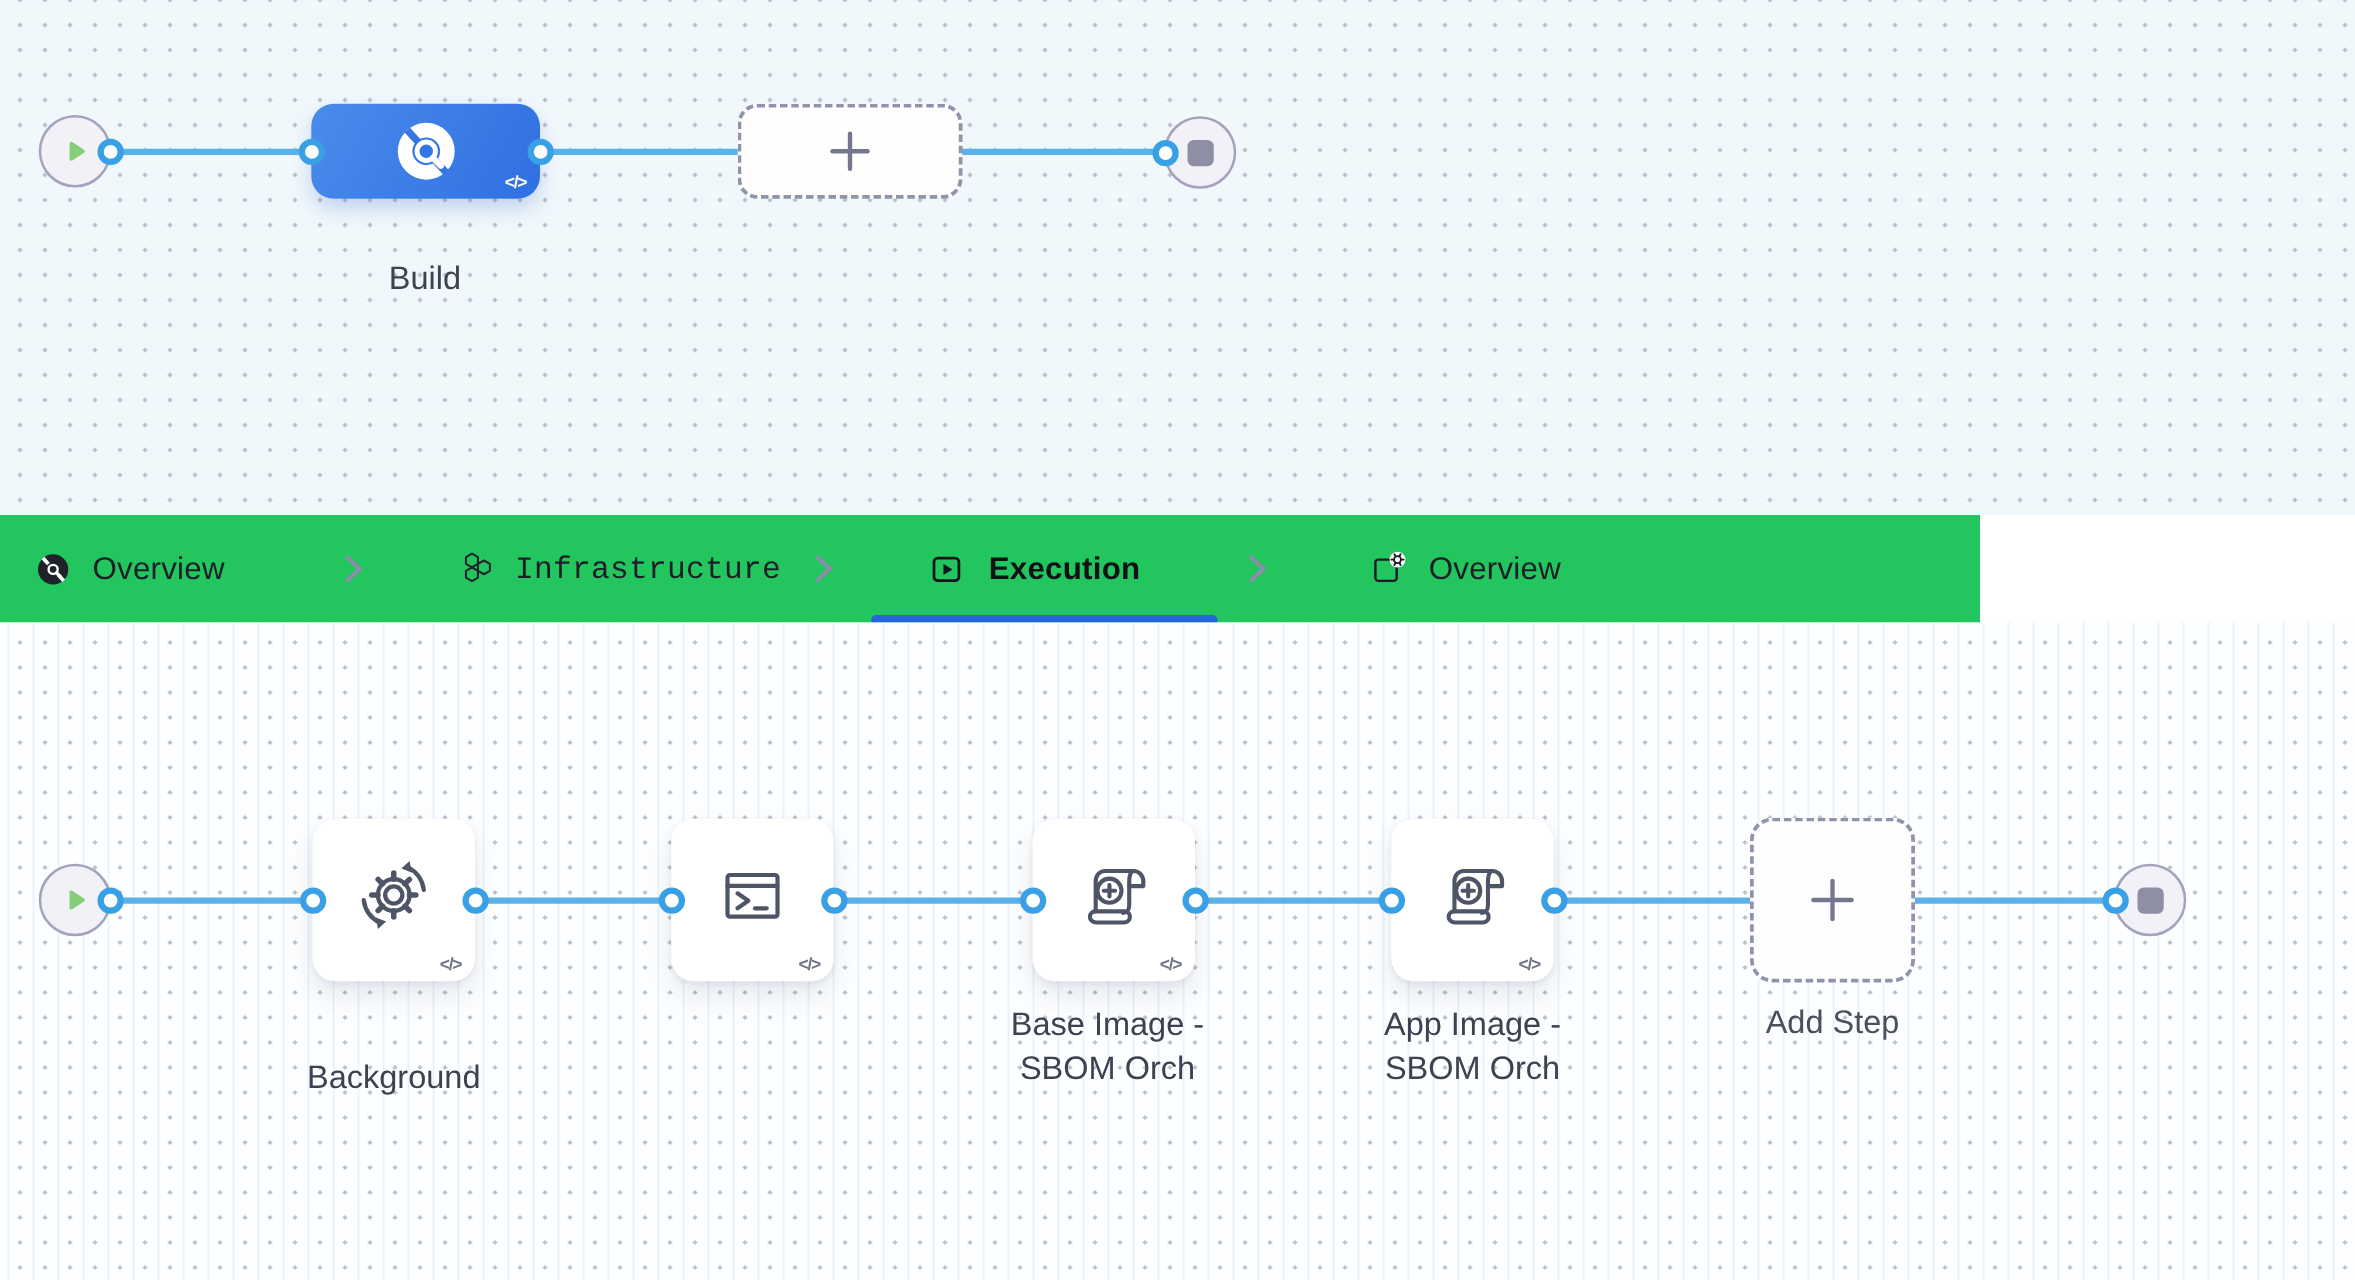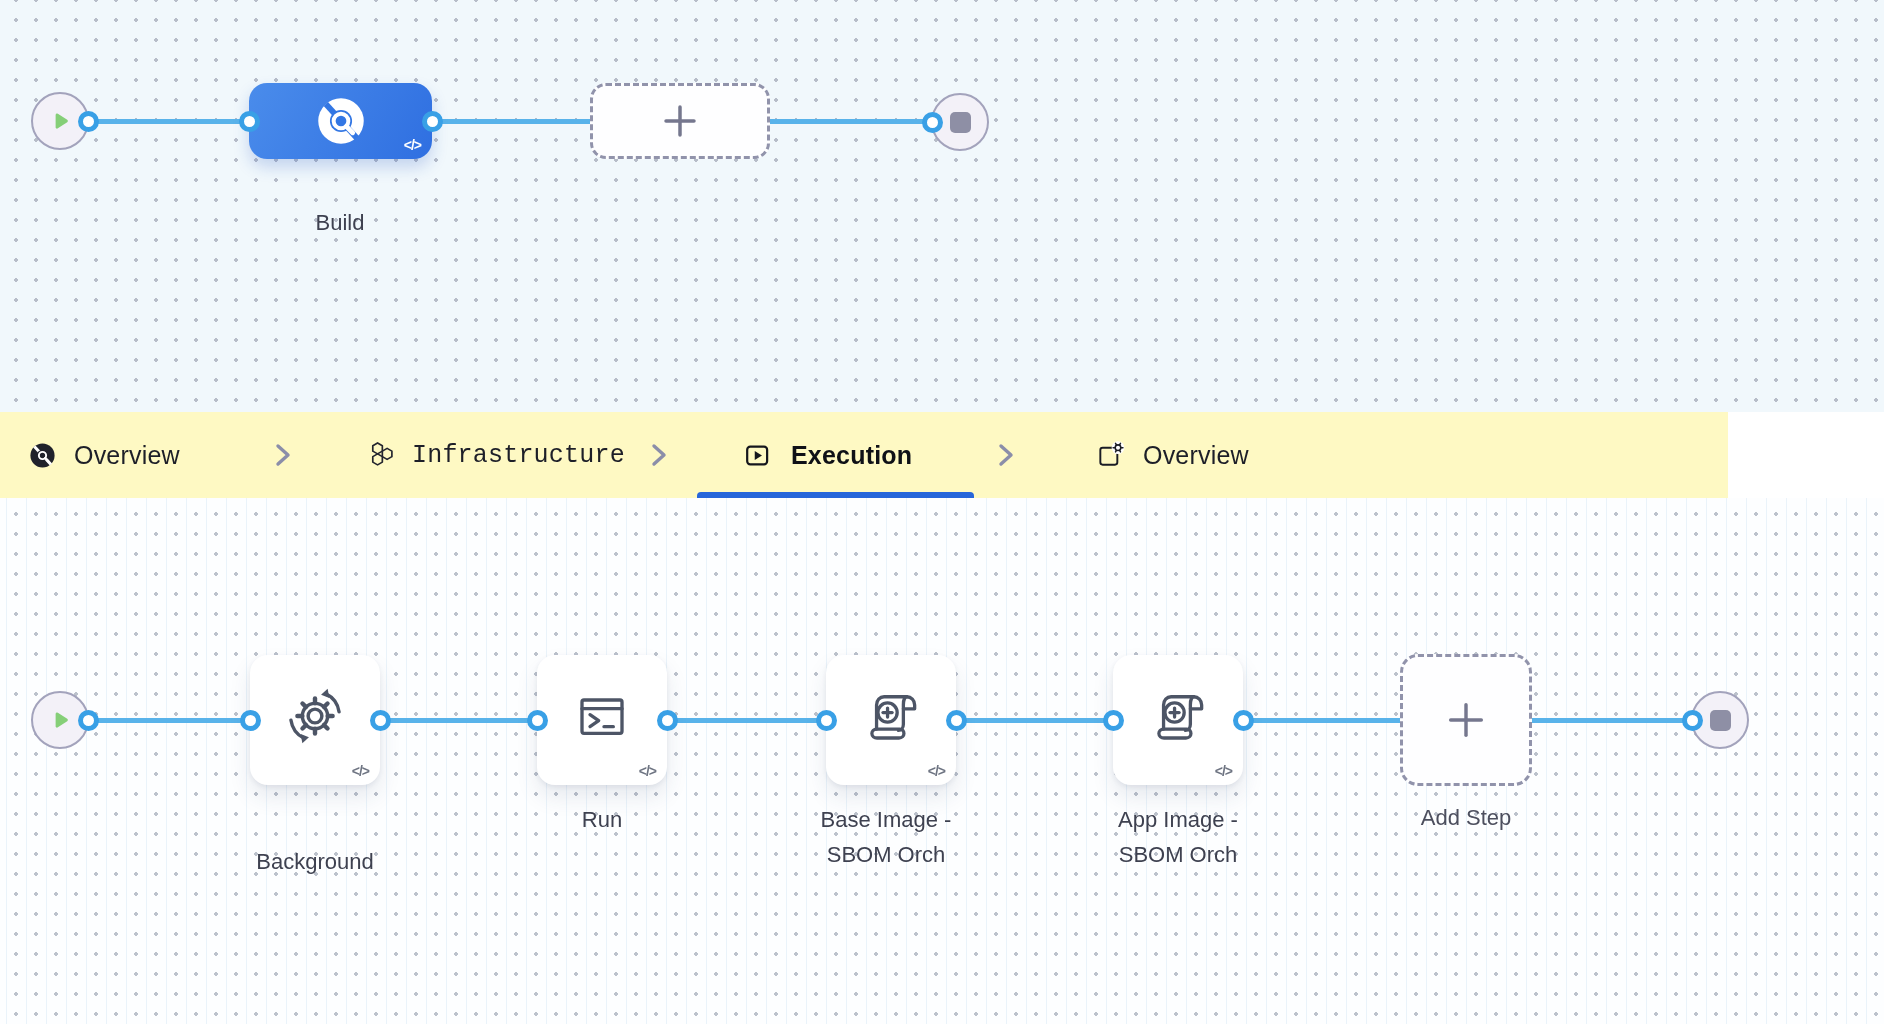--- a/index.html
+++ b/index.html
@@ -17,22 +17,22 @@
   }
   #canvas-bottom{
     top:498px;height:526px;background-color:#fdfeff;
     background-image:
       radial-gradient(circle,#bcc2cc 1.6px,transparent 1.8px),
       linear-gradient(90deg,#eaf3fa 1.5px,transparent 1.5px);
     background-size:20px 20px;background-position:6px 6px;
   }
   
   #tabbar{
-    position:absolute;left:0;top:412px;width:1728px;height:86px;
-    background:#fef9c3;border-bottom:1px solid #eef0f6;
+    position:absolute;left:0;top:412px;width:1584px;height:86px;
+    background:#22c55e;border-bottom:1px solid #eef0f6;
   }
   .tab{position:absolute;top:0;height:100%;display:flex;align-items:center;gap:17px;cursor:pointer;}
   .tab-label{font-size:25px;color:#1d1f28;letter-spacing:.2px;}
   .tab-label.active{font-weight:700;color:#0f1117;}
   .tab-sep{position:absolute;top:0;height:100%;display:flex;align-items:center;}
   #tab-underline{
     position:absolute;left:697px;bottom:0;width:277px;height:6px;
     border-radius:4px 4px 0 0;background:#2766da;
   }
   
@@ -62,21 +62,21 @@
     position:absolute;top:655px;width:130px;height:130px;border-radius:18px;background:#fff;
     box-shadow:0 12px 22px rgba(35,55,95,.10),0 2px 5px rgba(35,55,95,.08);
     display:flex;align-items:center;justify-content:center;z-index:2;cursor:pointer;
   }
   .code-badge{
     position:absolute;right:11px;bottom:6px;font-size:14px;font-weight:700;
     color:#6e7482;letter-spacing:-1px;z-index:3;
   }
   .code-badge.on-blue{color:#fff;}
   .node-label{
-    position:absolute;width:300px;text-align:center;font-size:22px;line-height:35px;
+    position:absolute;width:300px;text-align:center;font-size:26px;line-height:35px;
     color:#3e4150;white-space:pre-line;z-index:2;
   }
   .node-label.muted{color:#4d4f5e;}
 </style>
 </head>
 <body>
 
 <div id="page">
 
   <div id="canvas-top" class="canvas">
@@ -285,20 +285,19 @@
   <div class="port" style="left:369.5px;top:709.5px;"></div>
   <div class="port" style="left:526.5px;top:709.5px;"></div>
   <div class="port" style="left:656.5px;top:709.5px;"></div>
   <div class="port" style="left:815.5px;top:709.5px;"></div>
   <div class="port" style="left:945.5px;top:709.5px;"></div>
   <div class="port" style="left:1102.5px;top:709.5px;"></div>
   <div class="port" style="left:1232.5px;top:709.5px;"></div>
   <div class="port" style="left:1681.5px;top:709.5px;"></div>
 
   <div class="node-label" style="left:165px;top:844px;">Background</div>
-  <div class="node-label" style="left:452px;top:802px;">Run</div>
   <div class="node-label" style="left:736px;top:802px;">Base Image -
 SBOM Orch</div>
   <div class="node-label" style="left:1028px;top:802px;">App Image -
 SBOM Orch</div>
   <div class="node-label muted" style="left:1316px;top:800px;">Add Step</div>
 
 </div>
 
 </body></html>

